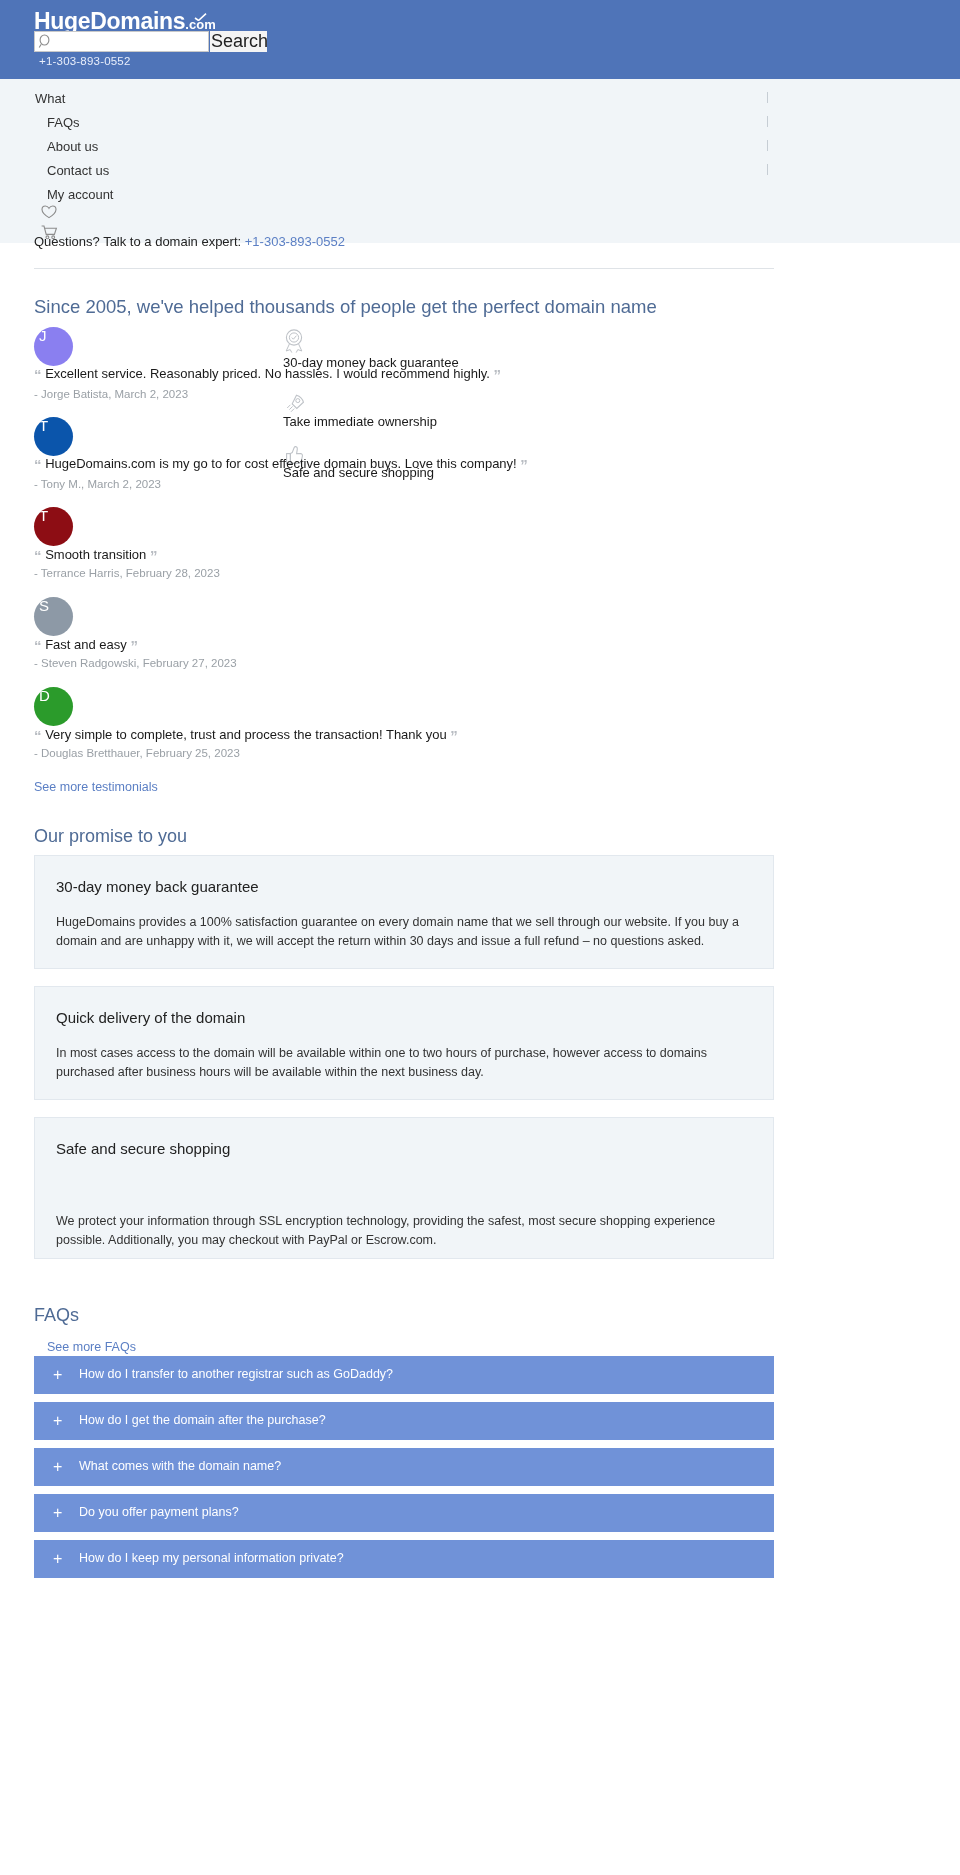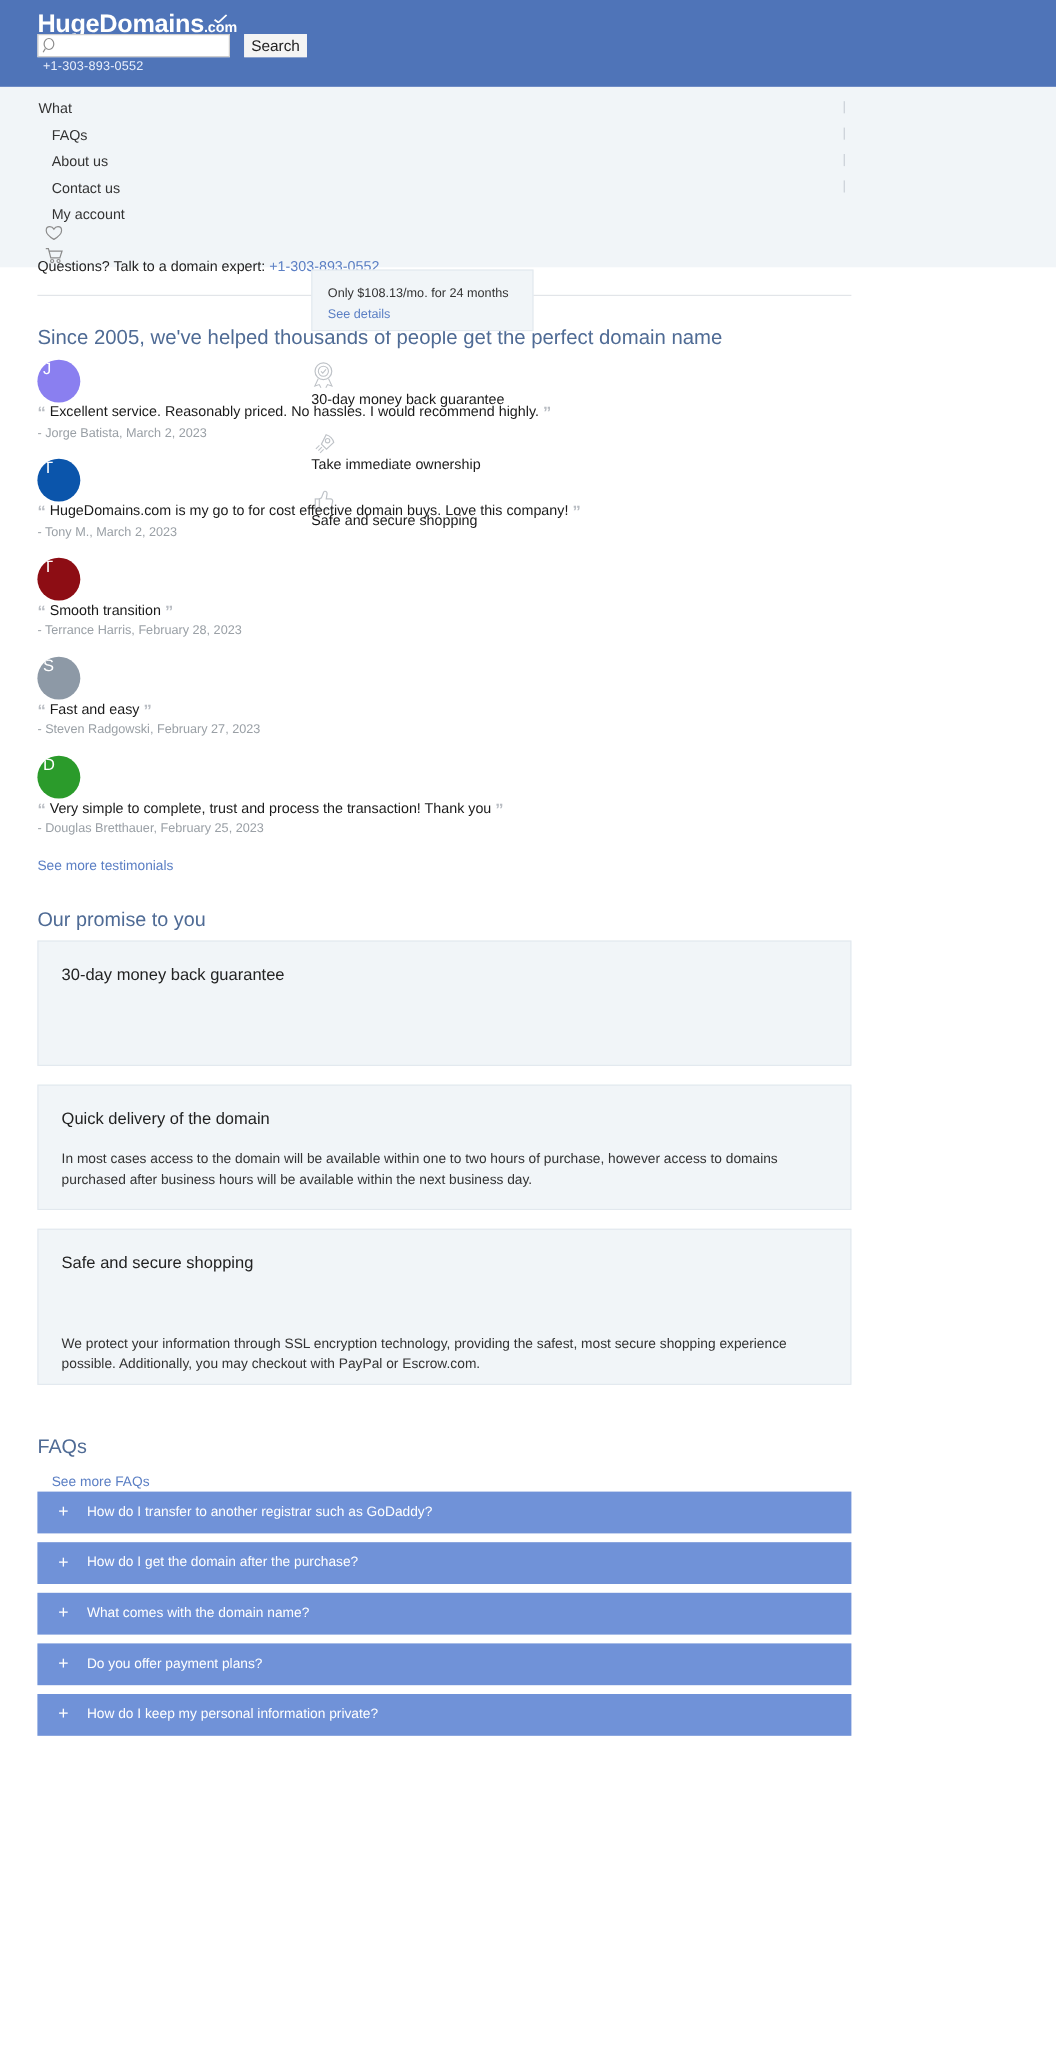--- a/index.html
+++ b/index.html
@@ -68,26 +68,26 @@
     outline: none;
     position: relative;
   }
   .search-icon-box {
     position: absolute;
     left: 4px; top: 3px;
     width: 15px; height: 15px;
     pointer-events: none;
   }
   .search-btn {
-    margin-left: 13px;
+    margin-left: 1px;
     width: 57px;
     height: 21px;
     background: #f4f4f4;
     border: 1px solid #f4f4f4;
-    font-size: 14px;
+    font-size: 18px;
     color: #222;
     font-family: "Liberation Sans", sans-serif;
     cursor: pointer;
     line-height: 19px;
     text-align: center;
   }
   .phone {
     position: absolute;
     left: 39px; top: 55px;
     font-size: 11.5px;
@@ -359,25 +359,20 @@
     <div class="nav-divider nd3"></div>
     <div class="nav-divider nd4"></div>
   </div>
 
   <div class="questions-line">
     <span>Questions? Talk to a domain expert:</span>
     <a href="#">+1-303-893-0552</a>
   </div>
   <div class="hr-rule"></div>
 
-  <div class="price-popup">
-    <div class="price-popup-text">
-      <span>Only $108.13/mo. for 24 months </span><a href="#">See details</a>
-    </div>
-  </div>
 
   <div class="section-title title-testimonials">Since 2005, we've helped thousands of people get the perfect domain name</div>
 
   <div class="trust-badge">
     <span class="trust-icon" style="left:283px; top:328px;">
       <svg width="22" height="26" viewBox="0 0 22 26">
         <circle cx="11" cy="9.5" r="7.6" stroke="#bfc3c8" stroke-width="1.1" fill="none"></circle>
         <circle cx="11" cy="9.5" r="4.6" stroke="#bfc3c8" stroke-width="1" fill="none"></circle>
         <path d="M8.8 9.6 L10.4 11.2 L13.4 7.7" stroke="#bfc3c8" stroke-width="1" fill="none"></path>
         <path d="M6.4 16 L3.2 23 L7.2 21.6 L8.8 24.6" stroke="#bfc3c8" stroke-width="1" fill="none"></path>
@@ -459,20 +454,21 @@
     </div>
     <div class="tauthor" style="top:747px;">- Douglas Bretthauer, February 25, 2023</div>
   </div>
 
   <a class="see-more see-more-testi" href="#">See more testimonials</a>
 
   <div class="section-title title-promise">Our promise to you</div>
 
   <div class="promise-card card1">
     <div class="promise-h" style="top:22px;">30-day money back guarantee</div>
+    <div class="promise-p" style="top:57px;">HugeDomains provides a 100% satisfaction guarantee on every domain name that we sell through our website. If you buy a domain and are unhappy with it, we will accept the return within 30 days and issue a full refund – no questions asked.</div>
   </div>
 
   <div class="promise-card card2">
     <div class="promise-h" style="top:22px;">Quick delivery of the domain</div>
     <div class="promise-p" style="top:57px;">In most cases access to the domain will be available within one to two hours of purchase, however access to domains purchased after business hours will be available within the next business day.</div>
   </div>
 
   <div class="promise-card card3">
     <div class="promise-h" style="top:22px;">Safe and secure shopping</div>
     <div class="promise-p second" style="top:94px;">We protect your information through SSL encryption technology, providing the safest, most secure shopping experience possible. Additionally, you may checkout with PayPal or Escrow.com.</div>

